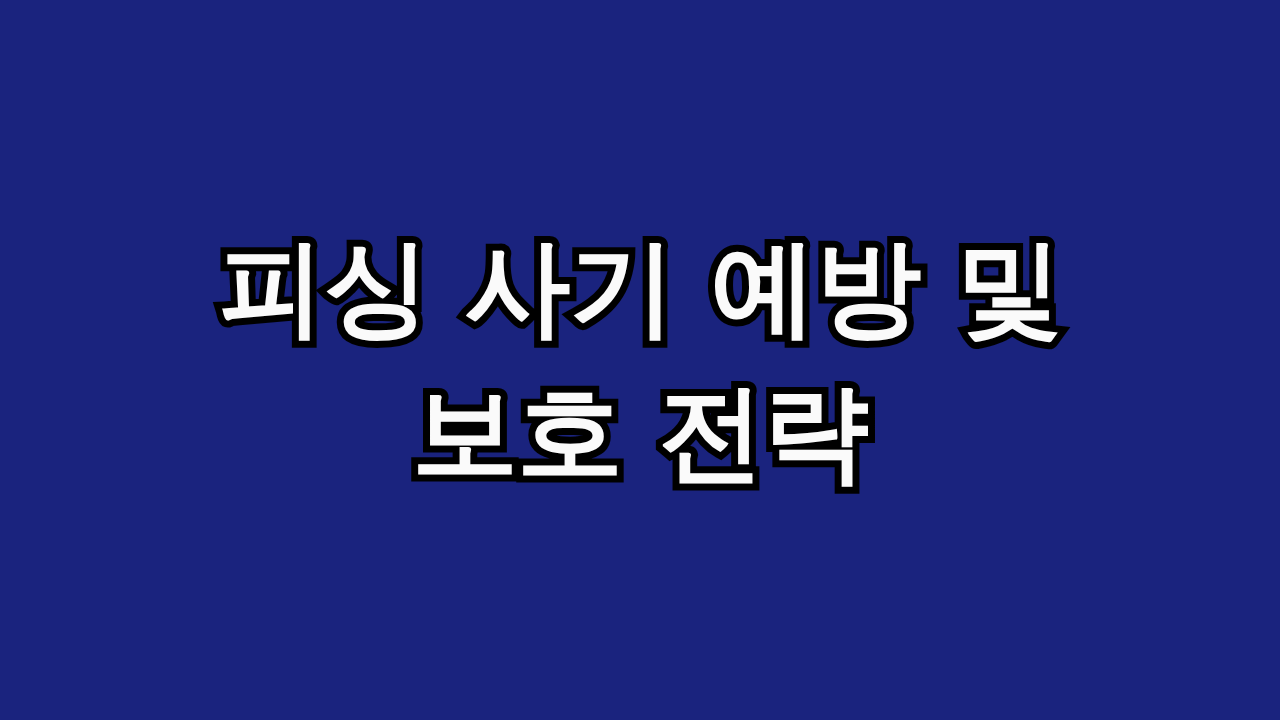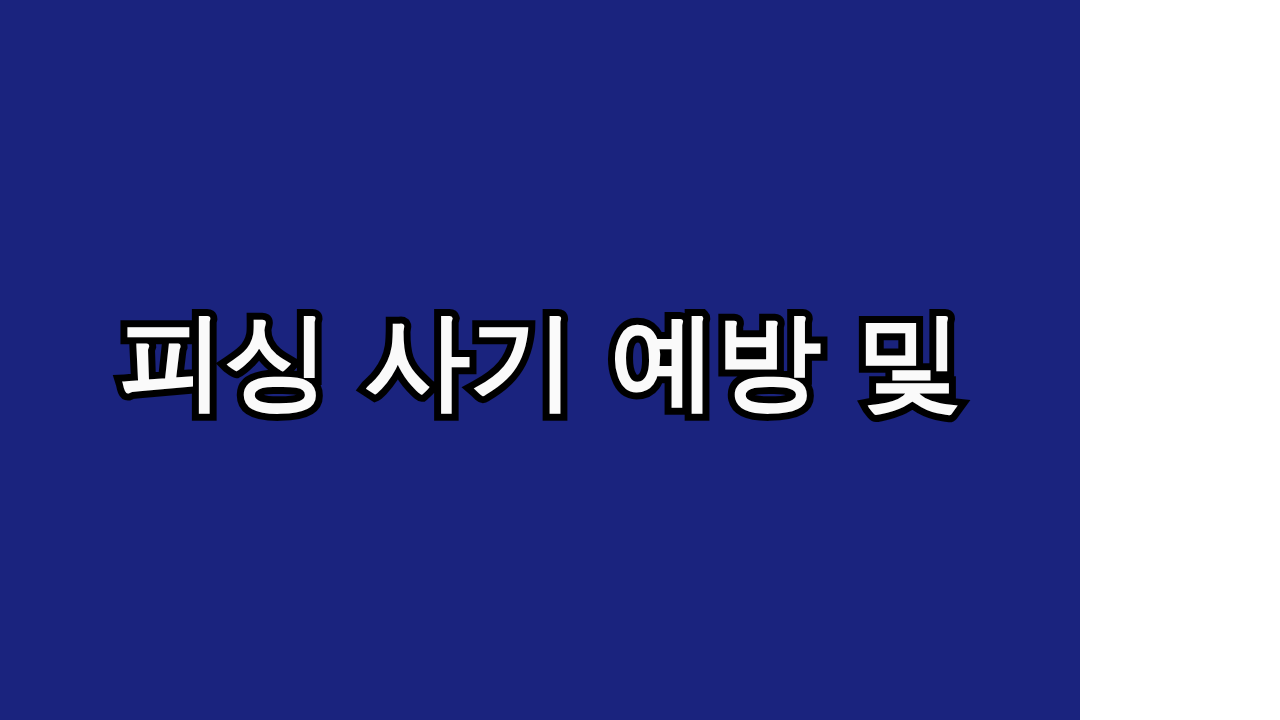--- a/index.html
+++ b/index.html
@@ -10,21 +10,21 @@
 
   body {
     width: 1280px;
     height: 720px;
     overflow: hidden;
     font-family: "DejaVu Sans", "Liberation Sans", sans-serif;
   }
 
   #thumbnail-canvas {
     position: relative;
-    width: 1080px;
+    width: 1280px;
     height: 720px;
     background: #1A237E;
     display: flex;
     align-items: center;
     justify-content: center;
     box-sizing: border-box;
   }
 
   #title-block {
     width: 1220px;
@@ -61,15 +61,16 @@
 </head>
 <body>
 
 <div id="thumbnail-canvas" style="background: rgb(26, 35, 126);">
 
   <div id="title-block">
 
     <span class="title-line" style="color: rgb(250, 250, 250); -webkit-text-stroke-color: rgb(0, 0, 0);">피싱 사기 예방 및</span>
 
 
+    <span class="title-line" style="color: rgb(250, 250, 250); -webkit-text-stroke-color: rgb(0, 0, 0);">보호 전략</span>
 
   </div>
 </div>
 
 </body></html>

